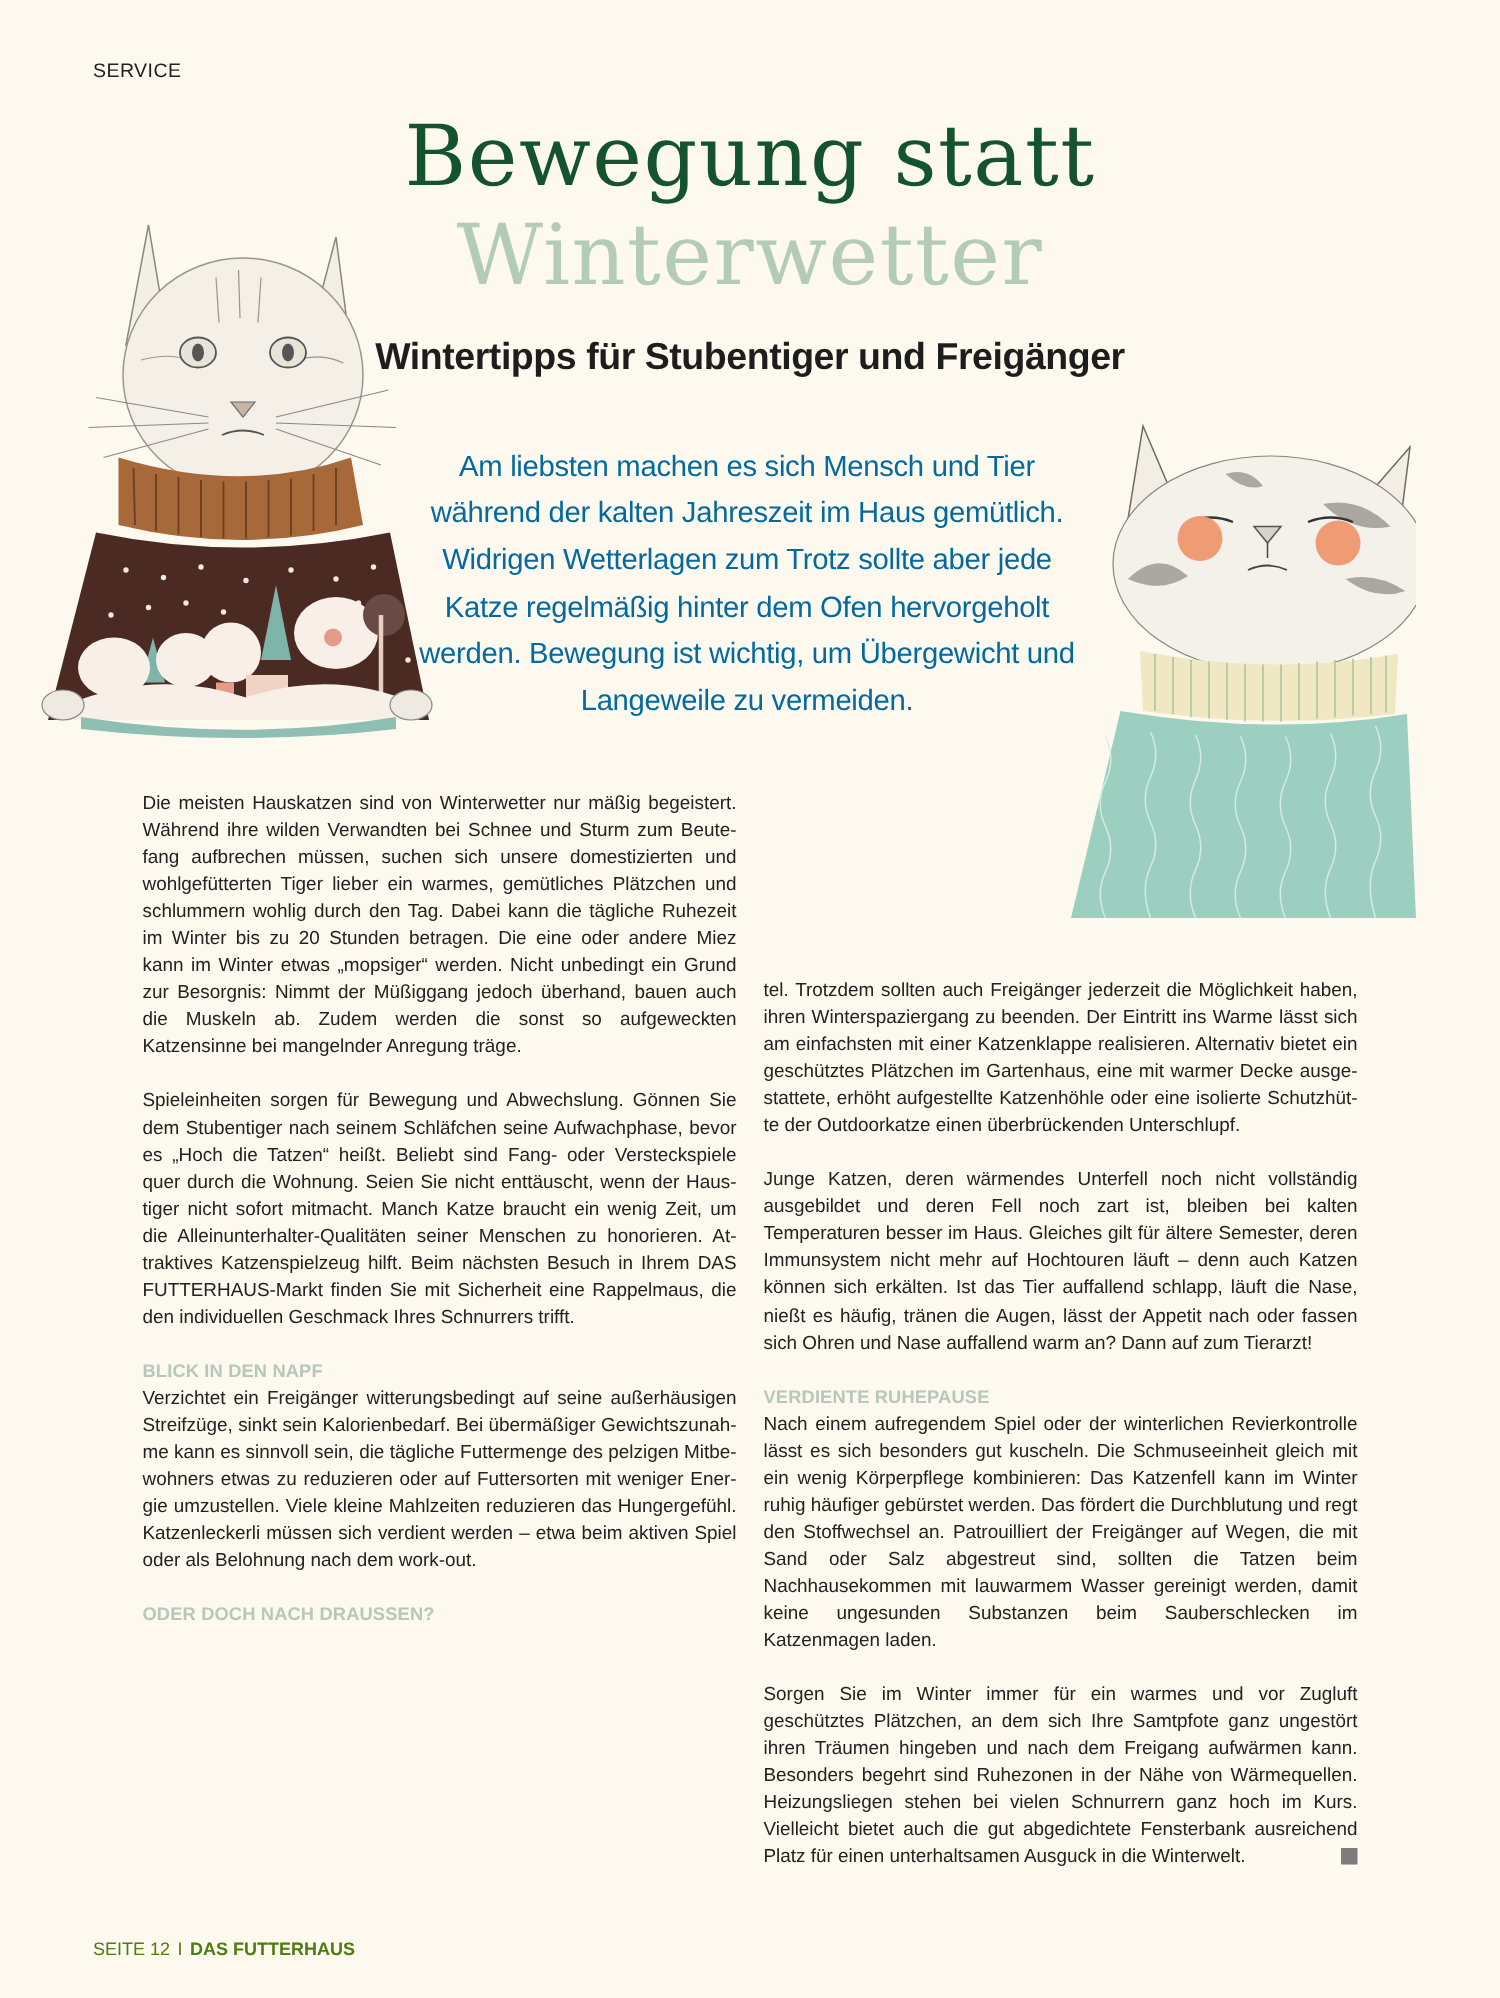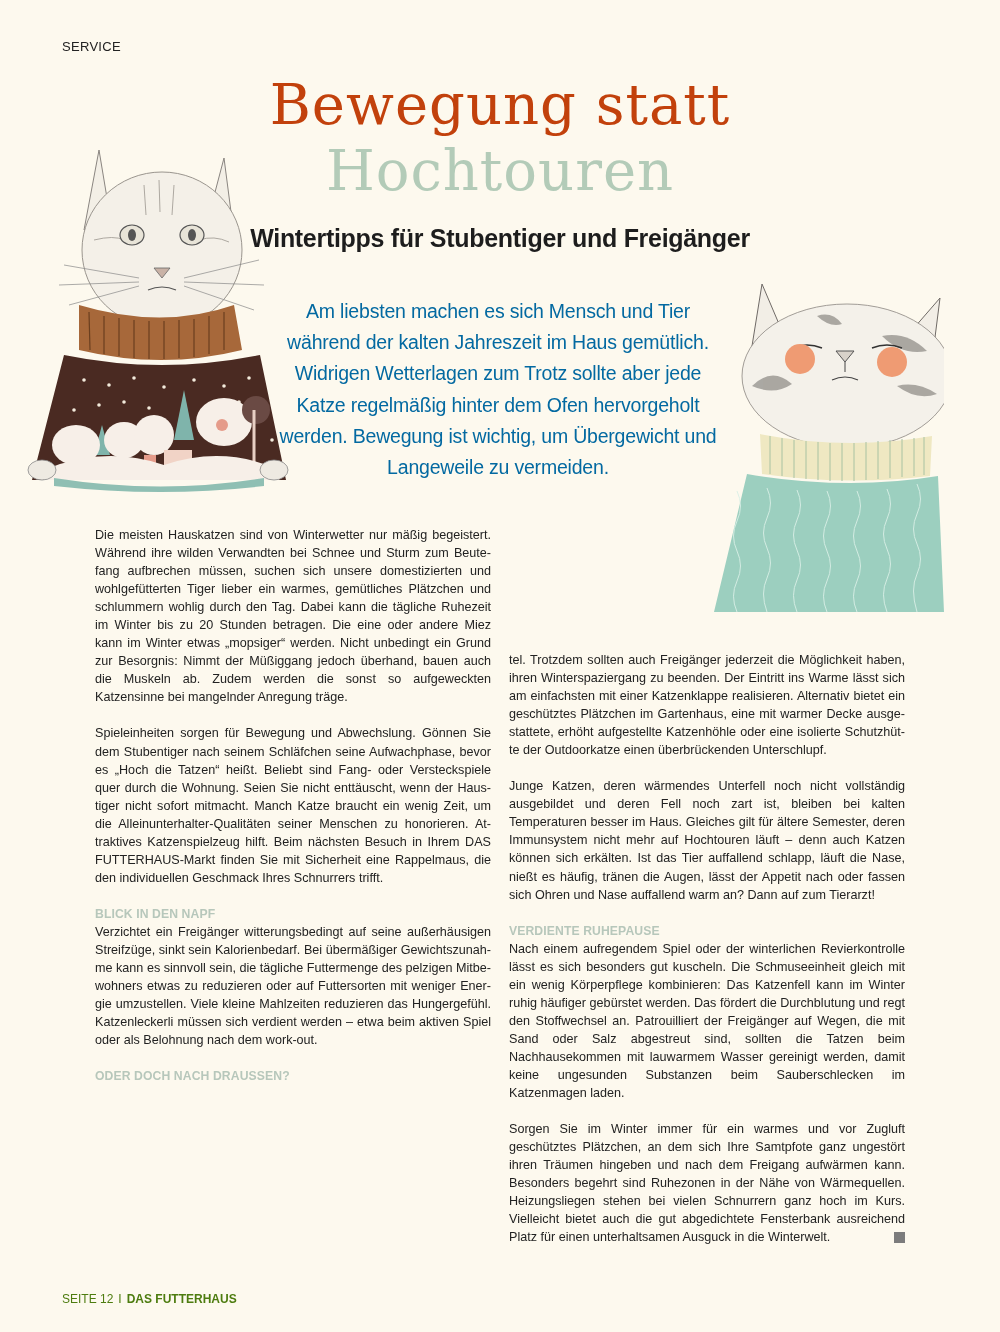--- a/index.html
+++ b/index.html
@@ -2,21 +2,21 @@
 <html><head>
   <meta charset="utf-8">
   <style>
     * { margin: 0; padding: 0; box-sizing: border-box; }
     html, body { width: 1000px; height: 1332px; background: #fdf9ee; overflow: hidden; }
     body { position: relative; font-family: "Liberation Sans", sans-serif; color: #1f1f1f; }
 
     .section-label { position: absolute; left: 62px; top: 39px; font-size: 13px; letter-spacing: 0.3px; color: #222; }
 
     .title { position: absolute; left: 240px; width: 520px; text-align: center; font-family: "DejaVu Serif", serif; font-weight: normal; }
-    .title-1 { top: 72px; font-size: 56px; color: #c2410c; letter-spacing: 1px; }
+    .title-1 { top: 72px; font-size: 56px; color: #14532d; letter-spacing: 1px; }
     .title-2 { top: 138px; font-size: 56px; color: #b3cbb8; letter-spacing: 1px; }
 
     .subtitle { position: absolute; left: 230px; width: 540px; top: 224px; text-align: center; font-size: 25px; color: #1d1d1d; letter-spacing: -0.3px; }
 
     .lead { position: absolute; left: 273px; width: 450px; top: 296px; text-align: center; font-size: 19.5px; line-height: 31.2px; color: #0369a1; letter-spacing: -0.2px; }
 
     .col { position: absolute; font-size: 12.6px; line-height: 18.05px; color: #222; text-align: justify; hyphens: manual; }
     .col-left { left: 95px; top: 526px; width: 396px; }
     .col-right { left: 509px; top: 651px; width: 396px; }
     .col p { margin-bottom: 18px; }
@@ -31,21 +31,21 @@
     .illus { position: absolute; }
     .cat-left { left: 24px; top: 140px; width: 266px; height: 352px; }
     .cat-right { left: 712px; top: 276px; width: 232px; height: 336px; }
   </style>
 </head>
 <body>
 
 <div class="section-label">SERVICE</div>
 
 <h1 class="title title-1">Bewegung statt</h1>
-<h1 class="title title-2">Hochtouren</h1>
+<h1 class="title title-2">Winterwetter</h1>
 
 <h2 class="subtitle">Wintertipps für Stubentiger und Freigänger</h2>
 
 <p class="lead">Am liebsten machen es sich Mensch und Tier während der kalten Jahreszeit im Haus gemütlich. Widrigen Wetterlagen zum Trotz sollte aber jede Katze regelmäßig hinter dem Ofen hervorgeholt werden. Bewegung ist wichtig, um Über­gewicht und Langeweile zu vermeiden.</p>
 
 <svg class="illus cat-left" viewBox="0 0 266 352" xmlns="http://www.w3.org/2000/svg">
 
   <path d="M75 10 L85 70 L60 90 Z" fill="#f3efe6" stroke="#8a8580" stroke-width="1"></path>
   <path d="M200 18 L185 75 L210 95 Z" fill="#f3efe6" stroke="#8a8580" stroke-width="1"></path>
 

